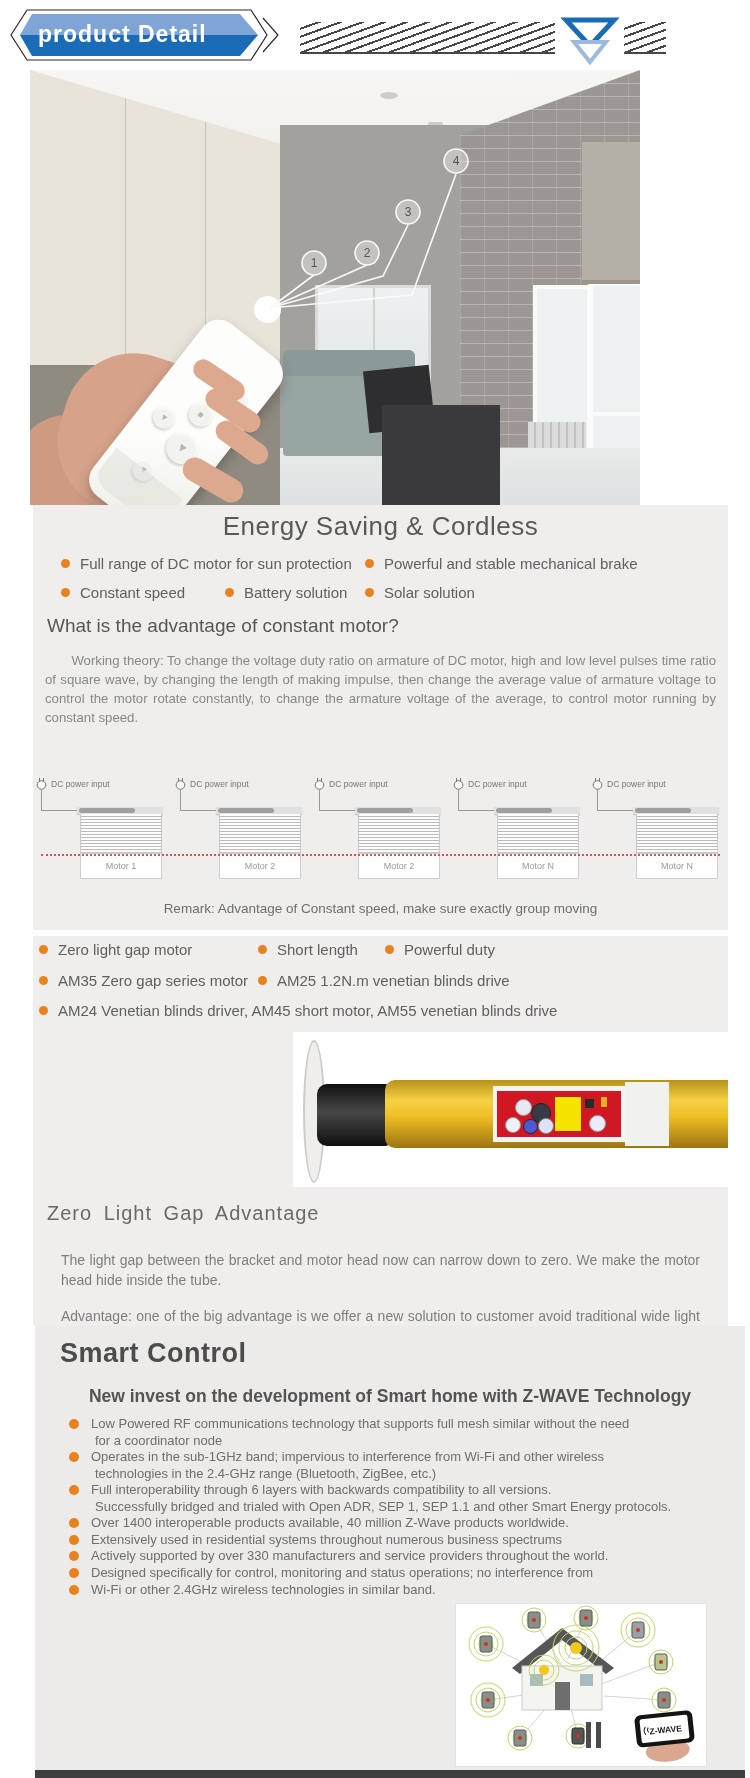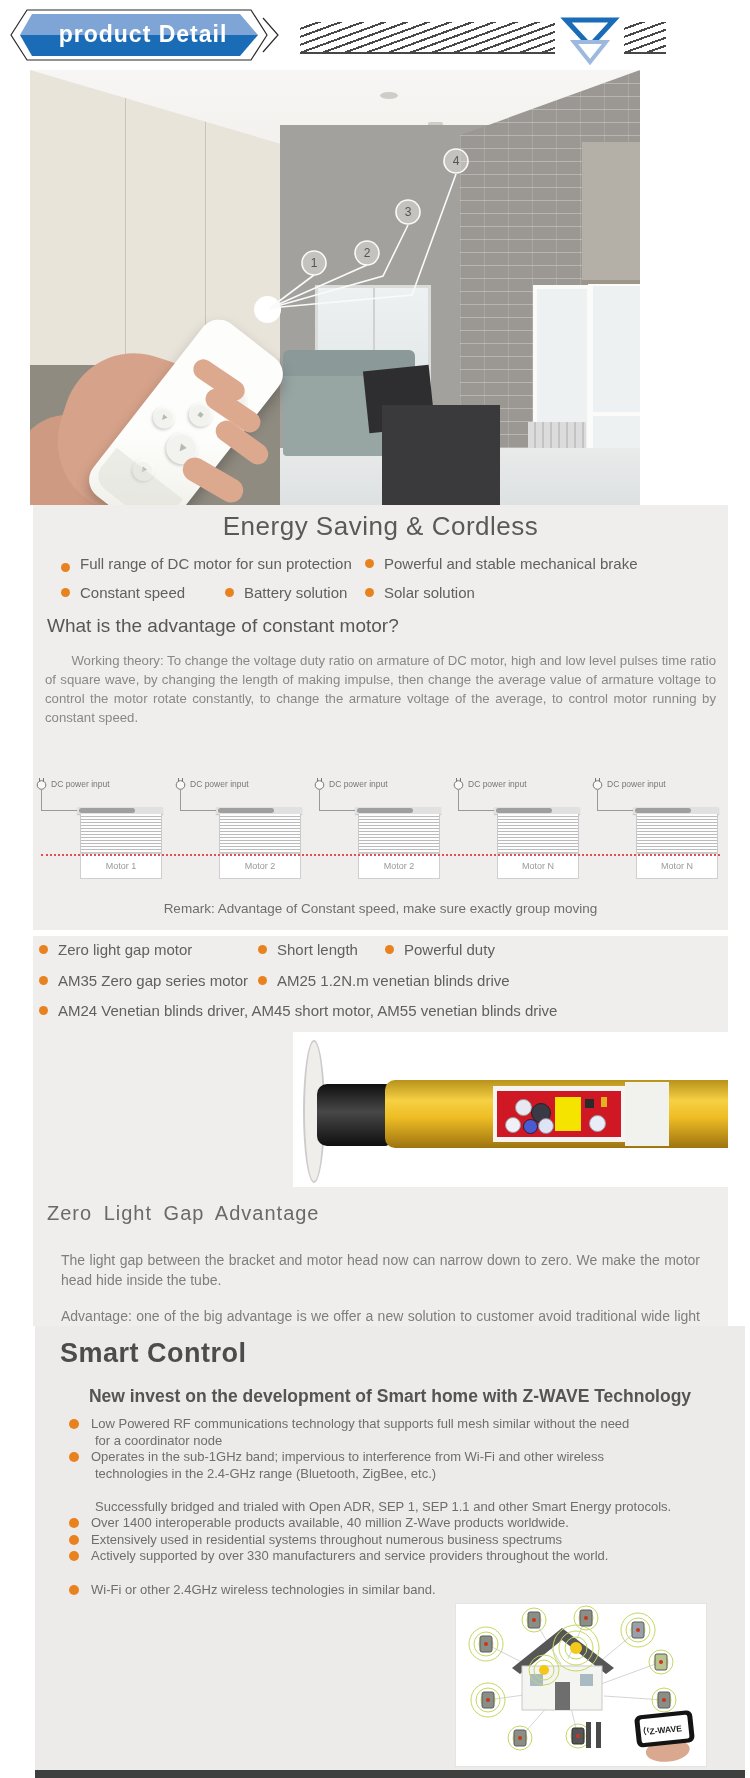--- a/index.html
+++ b/index.html
@@ -2,21 +2,21 @@
 <html><head>
 <meta charset="utf-8">
 <style>
   html,body{margin:0;padding:0;background:#fff;}
   #page{position:relative;width:750px;height:1778px;background:#fff;overflow:hidden;
         font-family:"Liberation Sans","DejaVu Sans",sans-serif;}
   .abs{position:absolute;}
 
   
   .banner-wrap{left:8px;top:6px;width:290px;height:58px;}
-  .banner-text{position:absolute;left:30px;top:15px;width:210px;text-align:center;
+  .banner-text{position:absolute;left:30px;top:15px;width:210px;text-align:left;
     color:#fff;font-size:23px;font-weight:bold;letter-spacing:1px;}
   .hatch{background:repeating-linear-gradient(160deg,transparent 0 5.5px,#474747 5.5px 7.5px);
     border-bottom:2px solid #474747;}
   .hatch1{left:300px;top:22px;width:255px;height:30px;}
   .hatch2{left:624px;top:22px;width:42px;height:30px;}
   .tri-wrap{left:558px;top:16px;width:62px;height:50px;}
 
   
   .photo{left:30px;top:70px;width:610px;height:435px;background:#dedcd8;overflow:hidden;}
   .ceiling{left:0;top:0;width:610px;height:180px;background:linear-gradient(#f7f6f4,#ecebe7);}
@@ -213,21 +213,21 @@
         <text x="337" y="183" dy="4" text-anchor="middle" font-size="12" fill="#555">2</text>
         <text x="378" y="142" dy="4" text-anchor="middle" font-size="12" fill="#555">3</text>
         <text x="426" y="91" dy="4" text-anchor="middle" font-size="12" fill="#555">4</text>
       </g>
     </svg>
   </div>
 
   <div class="abs panel panel1">
     <div class="abs h-energy">Energy Saving &amp; Cordless</div>
 
-    <div class="bullet" style="left:28px;top:50px;align-items:flex-end;">
+    <div class="bullet" style="left:28px;top:50px;">
       <span class="dot"></span>
       <span class="b-text">Full range of DC motor for sun protection</span>
     </div>
     <div class="bullet" style="left:332px;top:50px;">
       <span class="dot"></span>
       <span class="b-text">Powerful and stable mechanical brake</span>
     </div>
     <div class="bullet" style="left:28px;top:79px;">
       <span class="dot"></span>
       <span class="b-text">Constant speed</span>
@@ -402,34 +402,42 @@
     <div class="zline cont" style="top:107px;justify-content:center;">
         <span class="zt">for a coordinator node</span>
       </div>
     <div class="zline" style="top:123px;">
         <span class="dot"></span>
         <span class="zt">Operates in the sub-1GHz band; impervious to interference from Wi-Fi and other wireless</span>
       </div>
     <div class="zline cont" style="top:140px;">
         <span class="zt">technologies in the 2.4-GHz range (Bluetooth, ZigBee, etc.)</span>
       </div>
+    <div class="zline" style="top:156px;">
+        <span class="dot"></span>
+        <span class="zt">Full interoperability through 6 layers with backwards compatibility to all versions.</span>
+      </div>
     <div class="zline cont" style="top:173px;">
         <span class="zt">Successfully bridged and trialed with Open ADR, SEP 1, SEP 1.1 and other Smart Energy protocols.</span>
       </div>
     <div class="zline" style="top:189px;">
         <span class="dot"></span>
         <span class="zt">Over 1400 interoperable products available, 40 million Z-Wave products worldwide.</span>
       </div>
     <div class="zline" style="top:206px;">
         <span class="dot"></span>
         <span class="zt">Extensively used in residential systems throughout numerous business spectrums</span>
       </div>
     <div class="zline" style="top:222px;gap:12px;">
         <span class="dot"></span>
         <span class="zt">Actively supported by over 330 manufacturers and service providers throughout the world.</span>
+      </div>
+    <div class="zline" style="top:239px;">
+        <span class="dot"></span>
+        <span class="zt">Designed specifically for control, monitoring and status operations; no interference from</span>
       </div>
     <div class="zline" style="top:256px;">
         <span class="dot"></span>
         <span class="zt">Wi-Fi or other 2.4GHz wireless technologies in similar band.</span>
       </div>
 
     <div class="abs smart-img">
       <svg width="250" height="162" viewBox="0 0 250 162">
         <g stroke="#c9c9c9" stroke-width="0.8">
           <line x1="30" y1="40" x2="105" y2="78"></line>

